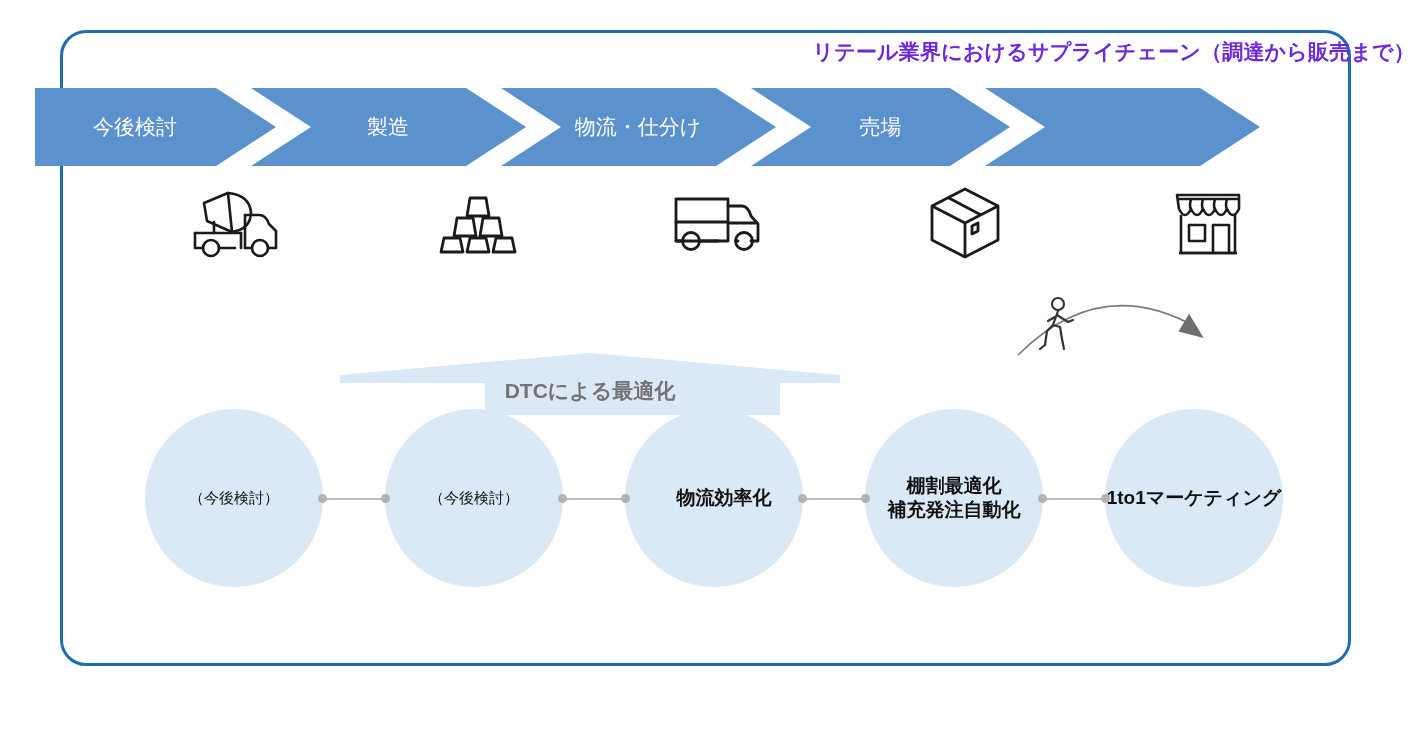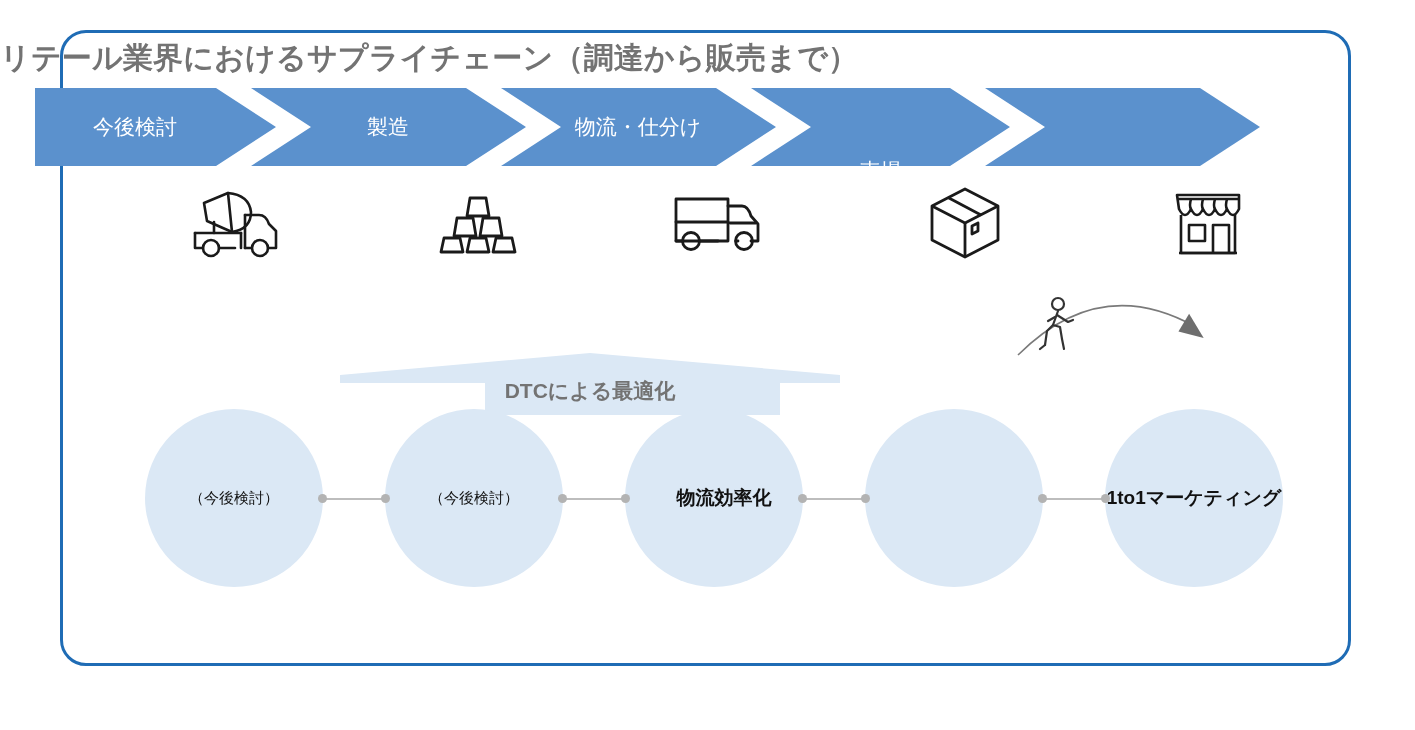--- a/index.html
+++ b/index.html
@@ -29,25 +29,25 @@
     box-sizing: border-box;
     background: #ffffff;
   }
 
   
   #title {
     position: absolute;
     left: 0;
     top: 38px;
     width: 100%;
-    text-align: left;
-    font-size: 30px;
+    text-align: right;
+    font-size: 21px;
     font-weight: bold;
     letter-spacing: 0.2px;
-    color: #737373;
+    color: #6d28d9;
     white-space: nowrap;
   }
 
   
   #chevron-strip {
     position: absolute;
     left: 35px;
     top: 88px;
     width: 1225px;
     height: 78px;
@@ -190,21 +190,21 @@
     <g fill="#ffffff">
       <path d="M216,0 L276,39 L216,78 L181,78 L241,39 L181,0 Z"></path>
       <path d="M466,0 L526,39 L466,78 L431,78 L491,39 L431,0 Z"></path>
       <path d="M716,0 L776,39 L716,78 L681,78 L741,39 L681,0 Z"></path>
       <path d="M950,0 L1010,39 L950,78 L915,78 L975,39 L915,0 Z"></path>
     </g>
   </svg>
   <div class="stage-label" style="left:0px;  width:200px;">今後検討</div>
   <div class="stage-label" style="left:258px;width:190px;">製造</div>
   <div class="stage-label" style="left:508px;width:190px;">物流・仕分け</div>
-  <div class="stage-label" style="left:758px;width:175px;margin-top:44px;">売場</div>
+  <div class="stage-label" style="left:758px;width:175px;">売場</div>
 </div>
 
 <div class="icon-cell" style="left:175px;">
   <svg width="104" height="70" viewBox="0 0 104 70" fill="none" stroke="#1a1a1a" stroke-width="2.6" stroke-linejoin="round" stroke-linecap="round">
 
     <path d="M21,15 L45,5 Q66,7 68,24 Q68,41 49,44 L24,33 Z"></path>
     <line x1="45" y1="5" x2="49" y2="44"></line>
 
     <path d="M12,45 L12,60 L20,60"></path>
     <line x1="12" y1="45" x2="58" y2="45"></line>
@@ -340,16 +340,22 @@
 
   <div class="node-text" style="left:145px;">
       <span>（今後検討）</span>
     </div>
   <div class="node-text" style="left:385px;">
       <span>（今後検討）</span>
     </div>
   <div class="node-text bold" style="left:635px;">
       <span>物流効率化</span>
     </div>
+  <div class="node-text bold" style="left:865px;">
+    <div>
+      <div>棚割最適化</div>
+      <div>補充発注自動化</div>
+    </div>
+  </div>
   <div class="node-text bold" style="left:1105px;">
       <span>1to1マーケティング</span>
     </div>
 </div>
 
 </body></html>

